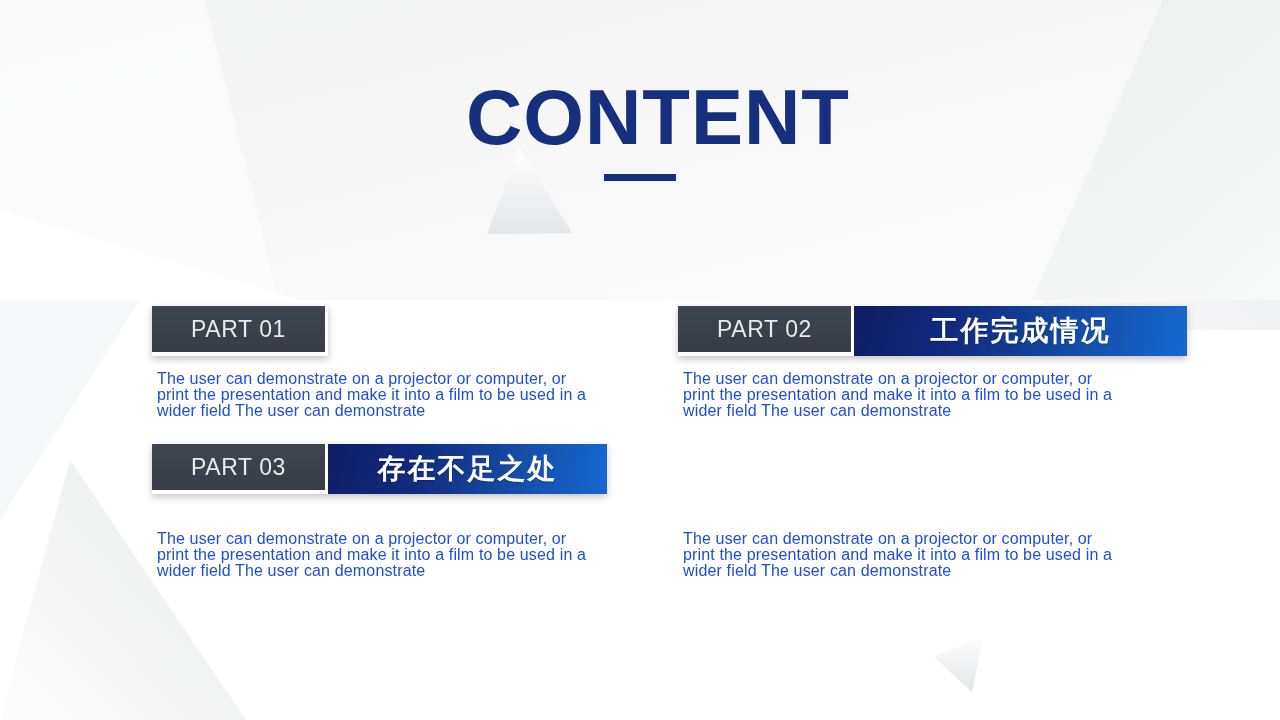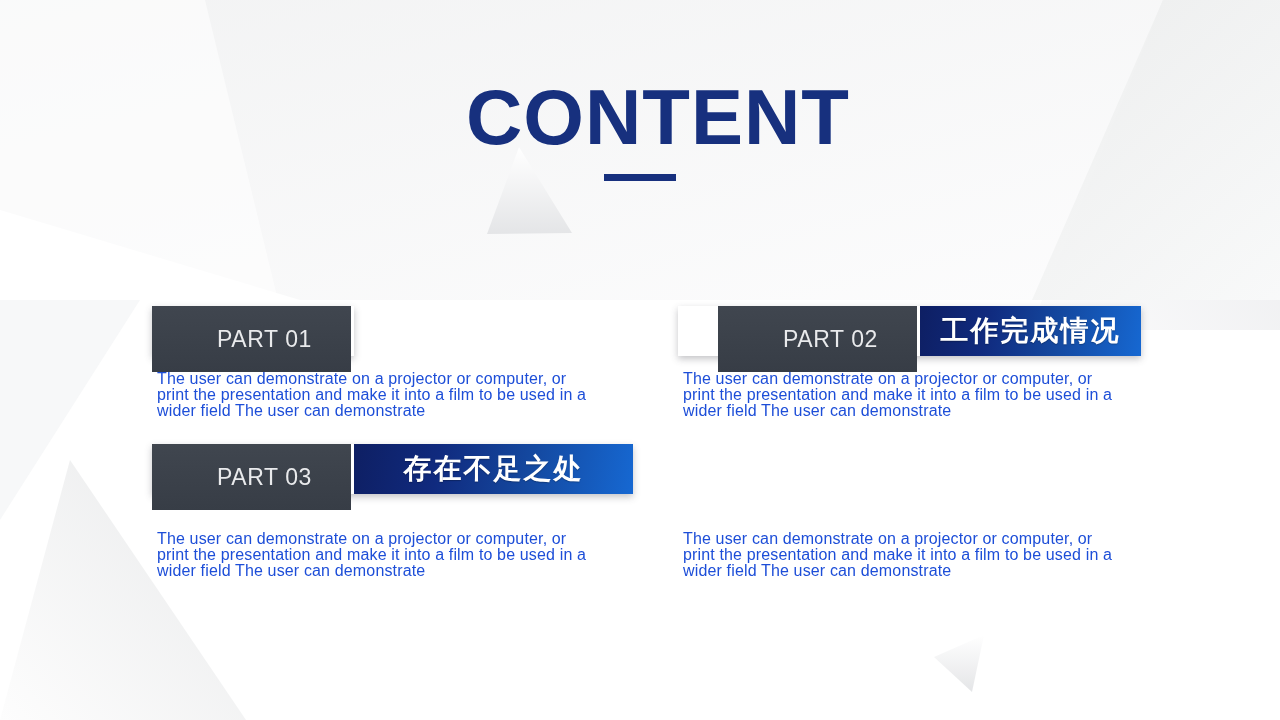--- a/index.html
+++ b/index.html
@@ -31,42 +31,41 @@
   
   .card{position:absolute;display:flex;align-items:stretch;height:50px;
         background:#ffffff;
         box-shadow:0 3px 7px rgba(60,60,70,.30);
         padding:0;}
   .card .seg-label{
     background:linear-gradient(180deg,#40464f 0%,#373d46 100%);
     display:flex;align-items:center;justify-content:center;
     color:#e9eaec;font-size:23px;letter-spacing:.6px;
     font-family:"Liberation Sans","DejaVu Sans",sans-serif;
-    height:66px;
-    padding-left:26px;
+    height:46px;
   }
   .card .seg-gap{width:3px;background:#ffffff;height:50px;}
   .card .seg-title{
     background:linear-gradient(100deg,#0e1f63 0%,#102a7e 30%,#14489f 62%,#1668d2 100%);
     display:flex;align-items:center;justify-content:center;
     color:#ffffff;font-size:28px;font-weight:bold;letter-spacing:2px;
     font-family:"DejaVu Sans","Liberation Sans",sans-serif;
     height:50px;
     text-shadow:0 1px 1px rgba(0,0,0,.25);
   }
 
   
   .col-l{left:152px;}
   .col-r{left:678px;}
   .row-1{top:306px;}
   .row-2{top:444px;}
   .col-l .seg-label{width:173px;}
   .col-l .seg-title{width:279px;}
-  .col-r .seg-label{width:173px;margin-left:40px;}
-  .col-r .seg-title{width:221px;}
+  .col-r .seg-label{width:173px;}
+  .col-r .seg-title{width:333px;}
 
   
   .body-copy{
     position:absolute;width:432px;
     color:#1d4ed8;font-size:16px;line-height:16px;
     font-family:"Liberation Sans","DejaVu Sans",sans-serif;
     letter-spacing:.15px;
   }
   .bc-l{left:157px;}
   .bc-r{left:683px;}

